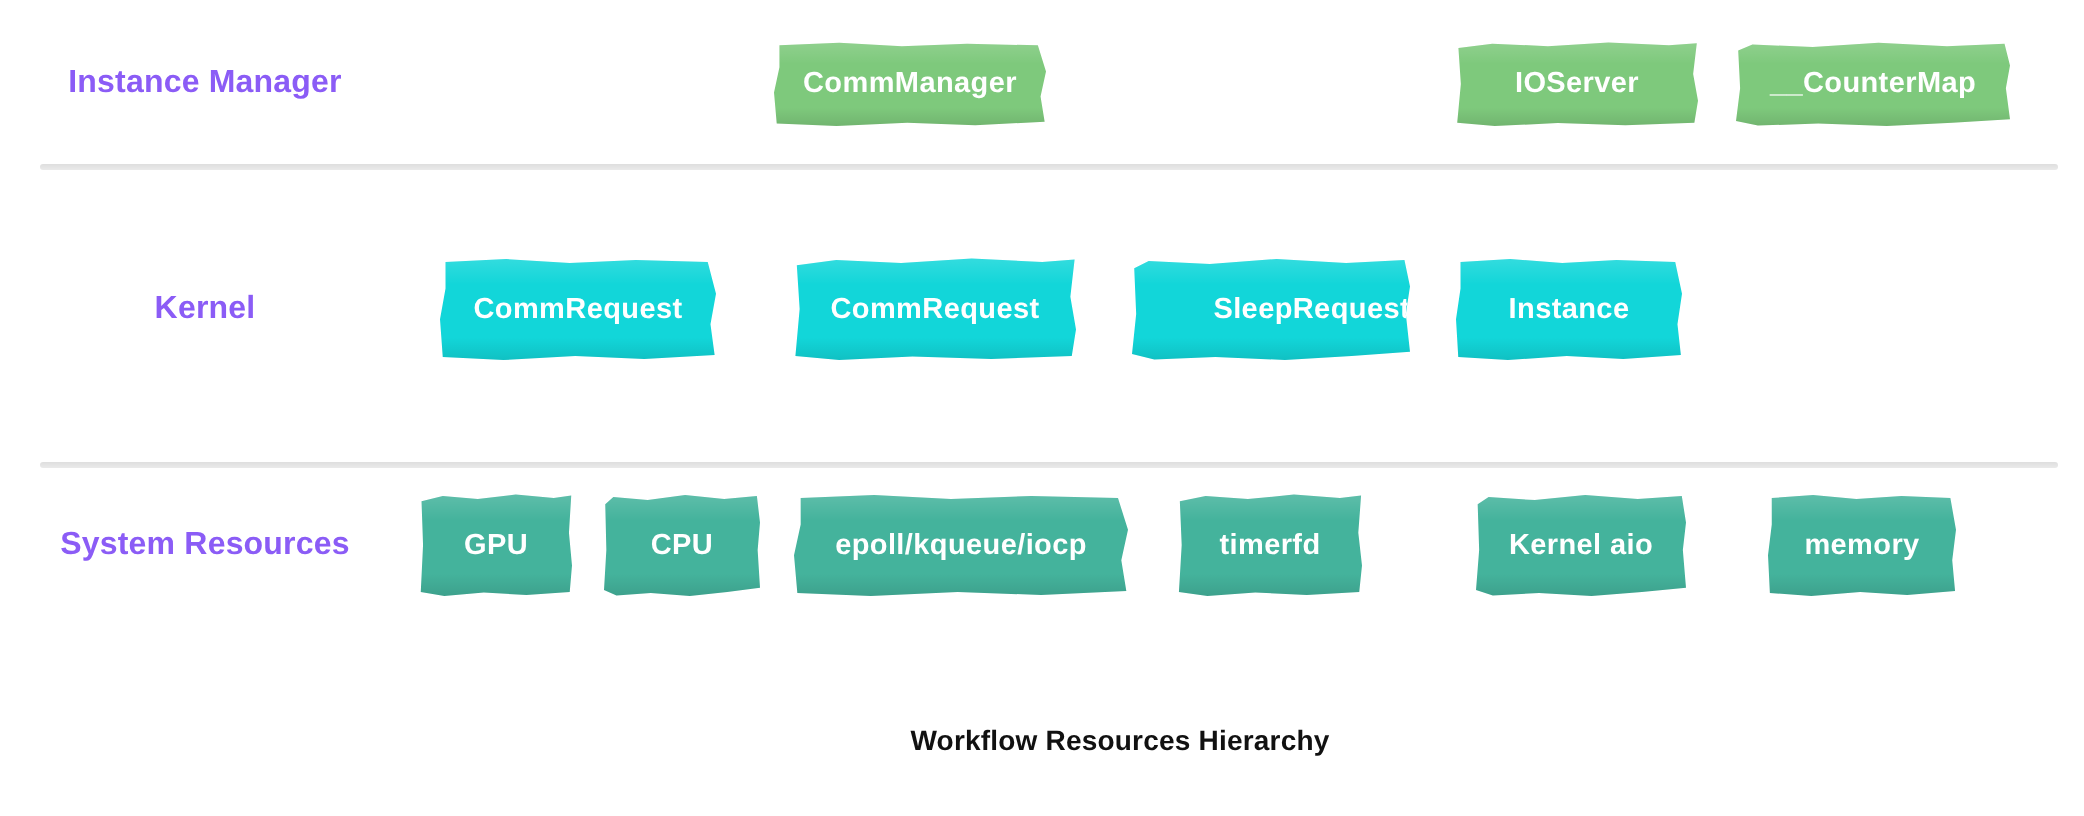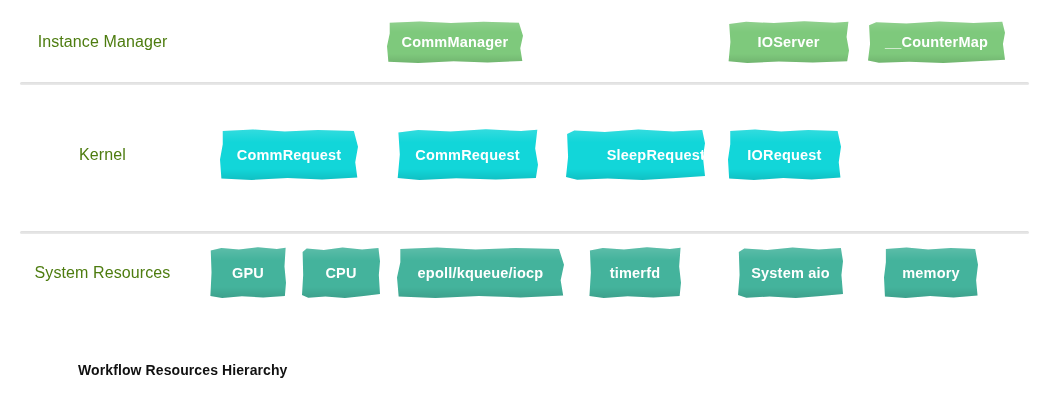--- a/index.html
+++ b/index.html
@@ -11,23 +11,23 @@
     font-family: "Liberation Sans", sans-serif;
     overflow: hidden;
   }
   .row-label {
     position: absolute;
     left: 0;
     width: 205px;
     display: flex;
     align-items: center;
     justify-content: center;
-    font-weight: normal;
+    font-weight: bold;
     font-size: 16px;
-    color: #4d7c0f;
+    color: #8b5cf6;
     letter-spacing: 0.1px;
   }
   .lbl-1 { top: 20px;  height: 43px; }
   .lbl-2 { top: 129px; height: 51px; }
   .lbl-3 { top: 247px; height: 51px; }
 
   .divider {
     position: absolute;
     left: 20px;
     width: 1009px;
@@ -58,21 +58,21 @@
   
   .jag-a { clip-path: polygon(0.8% 10%, 6% 3%, 28% 6%, 52% 1%, 77% 5%, 98% 2%, 100% 28%, 98.5% 55%, 100% 92%, 79% 96%, 55% 100%, 30% 97%, 8% 99.5%, 0% 94%, 1.5% 55%); }
   .jag-b { clip-path: polygon(2% 4%, 24% 1%, 47% 5%, 71% 2%, 97% 4%, 100% 35%, 98% 65%, 99.5% 95%, 74% 99%, 49% 96%, 23% 100%, 1% 97%, 0% 60%, 2% 30%); }
   .jag-c { clip-path: polygon(1% 7%, 15% 2%, 38% 5%, 63% 0.5%, 88% 4%, 99.5% 1.5%, 98% 38%, 100% 70%, 98.5% 96%, 70% 99%, 42% 96.5%, 16% 100%, 0.5% 96%, 2% 50%); }
 
   .caption {
     position: absolute;
     top: 362px;
     left: 78px;
     right: 0;
-    text-align: left;
+    text-align: center;
     font-weight: bold;
     font-size: 14px;
     color: #111111;
     letter-spacing: 0.1px;
   }
 </style>
 </head>
 <body>
 
 <div class="stage">
@@ -94,39 +94,39 @@
   <div class="node r2 jag-b" style="left: 220px; width: 138px; background-color: rgb(18, 214, 217);">
     <span>CommRequest</span>
   </div>
   <div class="node r2 jag-c" style="left: 397px; width: 141px; background-color: rgb(18, 214, 217);">
     <span>CommRequest</span>
   </div>
   <div class="node r2 jag-a" style="left: 566px; width: 139px; background-color: rgb(18, 214, 217); justify-content: flex-end;">
     <span>SleepRequest</span>
   </div>
   <div class="node r2 jag-b" style="left: 728px; width: 113px; background-color: rgb(18, 214, 217);">
-    <span>IORequest</span>
+    <span>Instance</span>
   </div>
 
   <div class="divider div-2"></div>
 
   <div class="row-label lbl-3">System Resources</div>
   <div class="node r3 jag-c" style="left: 210px; width: 76px; background-color: rgb(68, 179, 156);">
     <span>GPU</span>
   </div>
   <div class="node r3 jag-a" style="left: 302px; width: 78px; background-color: rgb(68, 179, 156);">
     <span>CPU</span>
   </div>
   <div class="node r3 jag-c" style="left: 589px; width: 92px; background-color: rgb(68, 179, 156);">
     <span>timerfd</span>
   </div>
   <div class="node r3 jag-b" style="left: 397px; width: 167px; background-color: rgb(68, 179, 156);">
     <span>epoll/kqueue/iocp</span>
   </div>
   <div class="node r3 jag-a" style="left: 738px; width: 105px; background-color: rgb(68, 179, 156);">
-    <span>System aio</span>
+    <span>Kernel aio</span>
   </div>
   <div class="node r3 jag-b" style="left: 884px; width: 94px; background-color: rgb(68, 179, 156);">
     <span>memory</span>
   </div>
 
   <div class="caption">Workflow Resources Hierarchy</div>
 </div>
 
 </body></html>

